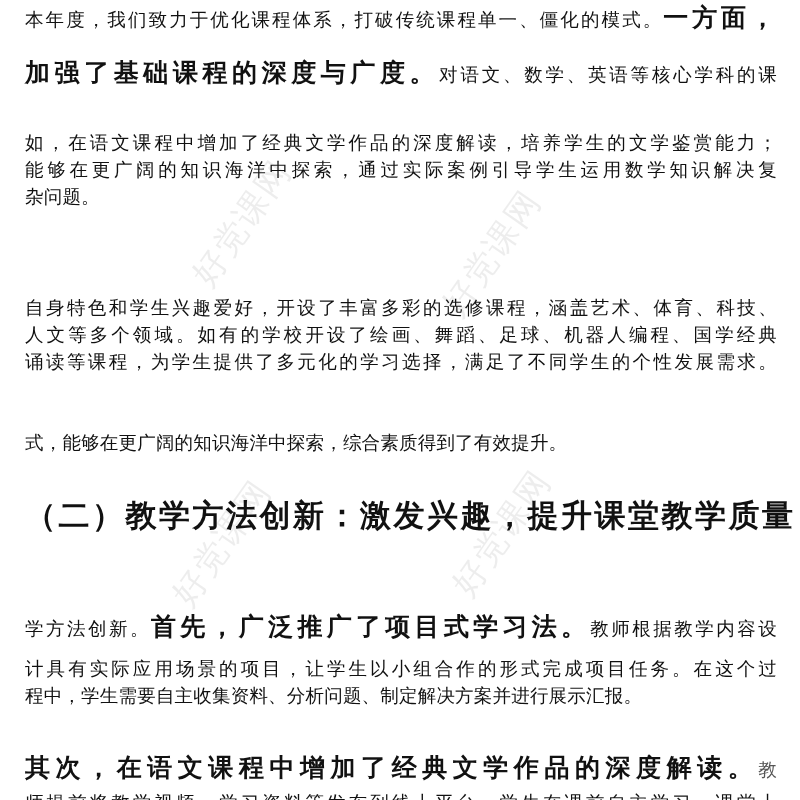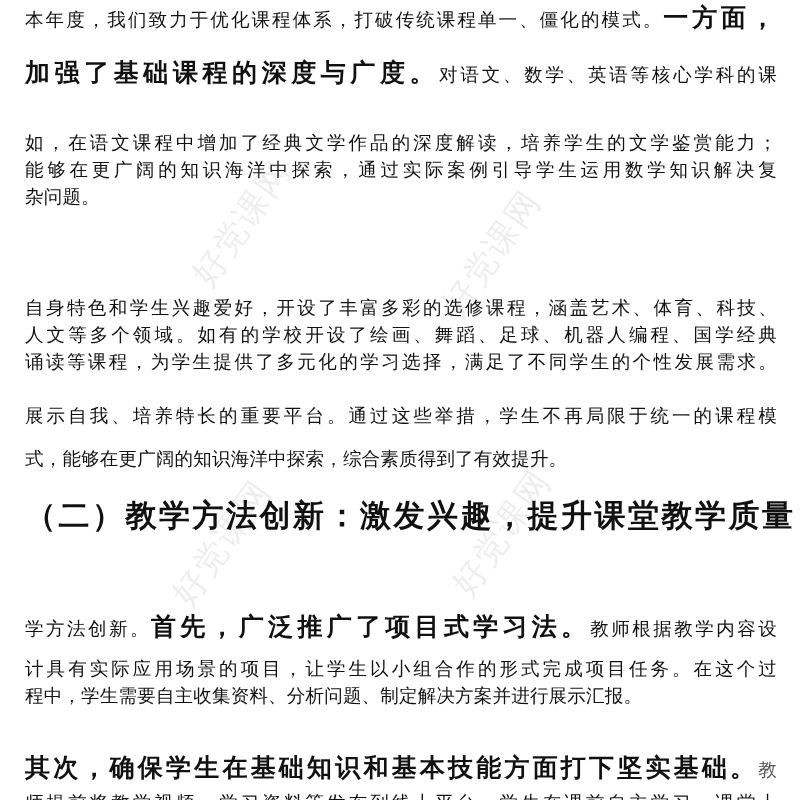--- a/index.html
+++ b/index.html
@@ -96,32 +96,31 @@
   <div class="line" style="top:57px; line-height:32px;">
     <span class="em">加强了基础课程的深度与广度。</span><span>对语文、数学、英语等核心学科的课</span>
   </div>
   <div class="line" style="top:129px;">如，在语文课程中增加了经典文学作品的深度解读，培养学生的文学鉴赏能力；</div>
   <div class="line" style="top:156px;">能够在更广阔的知识海洋中探索，通过实际案例引导学生运用数学知识解决复</div>
   <div class="line last" style="top:183px;">杂问题。</div>
 
   <div class="line" style="top:294px;">自身特色和学生兴趣爱好，开设了丰富多彩的选修课程，涵盖艺术、体育、科技、</div>
   <div class="line" style="top:321px;">人文等多个领域。如有的学校开设了绘画、舞蹈、足球、机器人编程、国学经典</div>
   <div class="line" style="top:348px;">诵读等课程，为学生提供了多元化的学习选择，满足了不同学生的个性发展需求。</div>
-  <div class="line" style="top:402px;">展示自我、培养特长的重要平台。通过这些举措，学生不再局限于统一的课程模</div>
-  <div class="line last" style="top:429px;margin-top:16px;">式，能够在更广阔的知识海洋中探索，综合素质得到了有效提升。</div>
+  <div class="line last" style="top:429px;">式，能够在更广阔的知识海洋中探索，综合素质得到了有效提升。</div>
 
   <div class="heading" style="top:500px;">（二）教学方法创新：激发兴趣，提升课堂教学质量</div>
 
   <div class="line" style="top:655px;">计具有实际应用场景的项目，让学生以小组合作的形式完成项目任务。在这个过</div>
   <div class="line" style="top:611px; line-height:32px;">
     <span>学方法创新。</span><span class="em">首先，广泛推广了项目式学习法。</span><span>教师根据教学内容设</span>
   </div>
   <div class="line last" style="top:682px;">程中，学生需要自主收集资料、分析问题、制定解决方案并进行展示汇报。</div>
 
   <div class="line" style="top:752px; line-height:32px;">
-    <span class="em">其次，确保学生在基础知识和基本技能方面打下坚实基础。</span><span style="color:#555;">教</span>
+    <span class="em">其次，在语文课程中增加了经典文学作品的深度解读。</span><span style="color:#555;">教</span>
   </div>
 
   <div class="cutline">
     <span>师提前将教学视频、学习资料等发布到线上平台，学生在课前自主学习，课堂上</span>
   </div>
 
 </div>
 
 </body></html>

